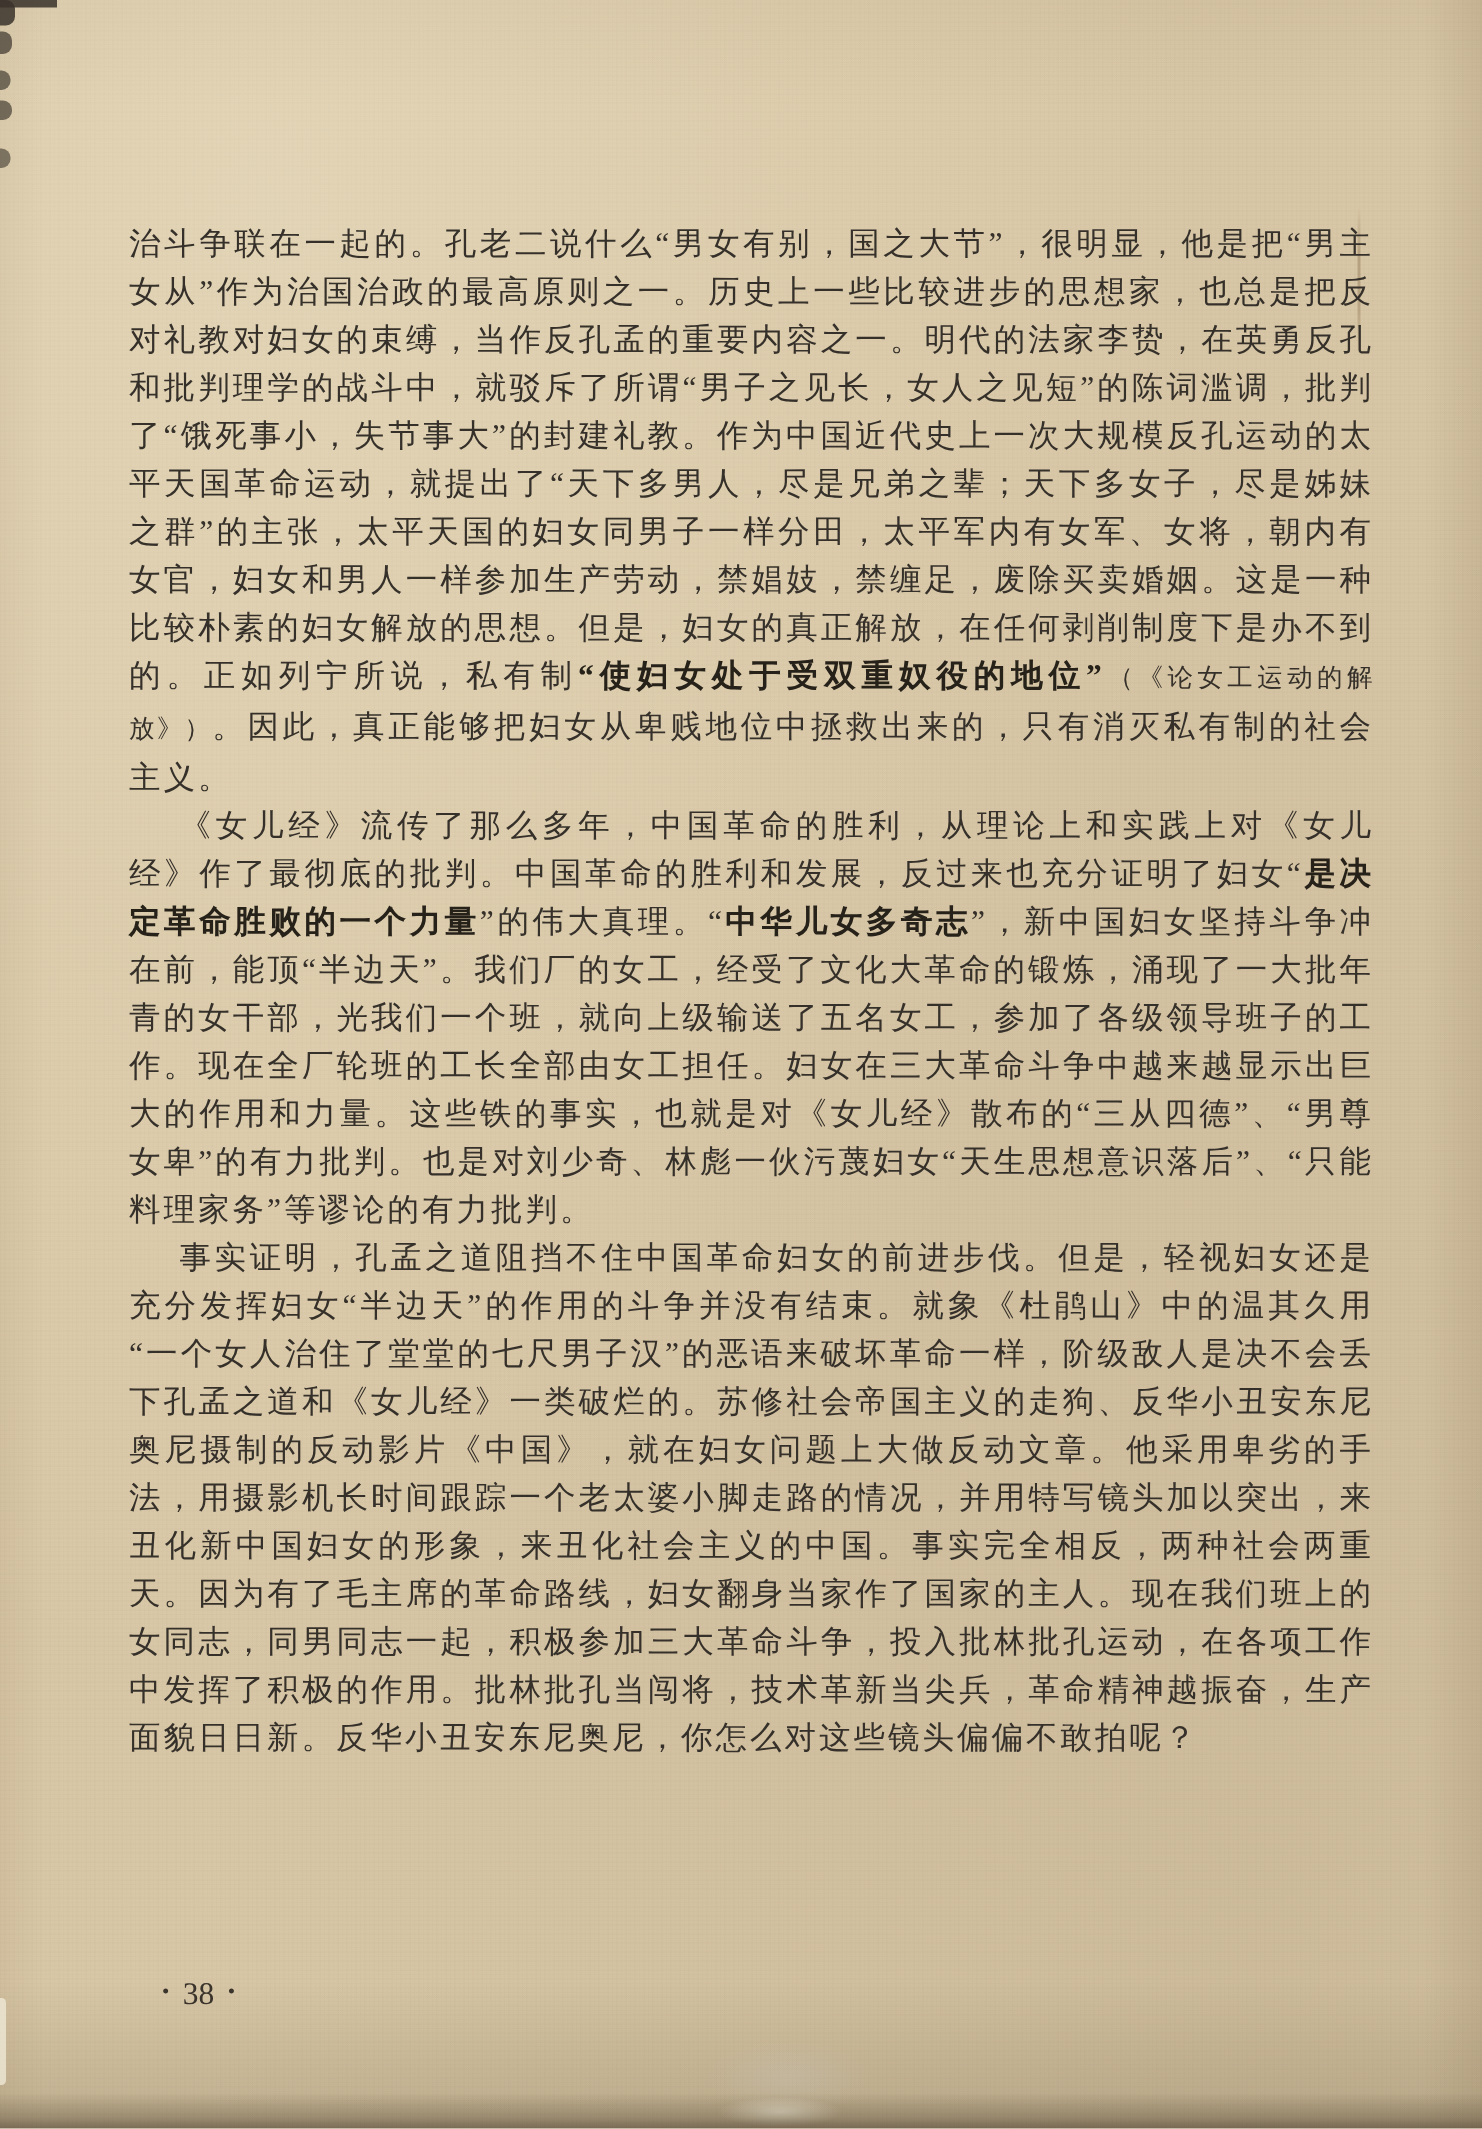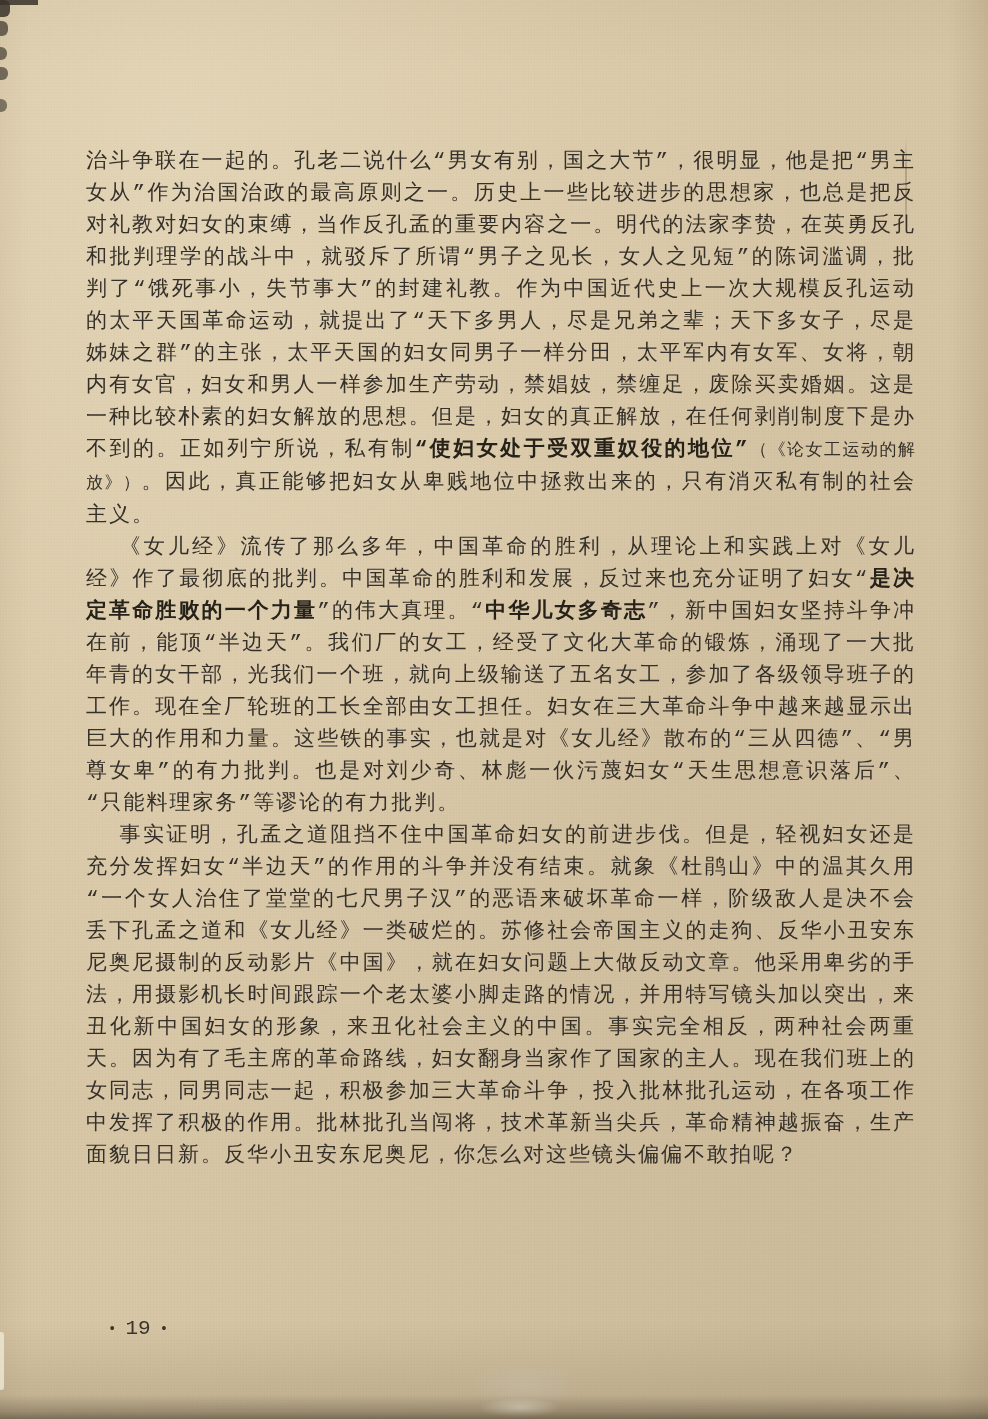--- a/index.html
+++ b/index.html
@@ -18,21 +18,20 @@
     position: absolute;
     inset: 0;
     background-color: #d8c7a6;
     background-image:
       radial-gradient(ellipse at 18% 10%, rgba(255,248,225,0.28), rgba(255,248,225,0) 55%),
       radial-gradient(ellipse at 85% 92%, rgba(120,100,70,0.12), rgba(120,100,70,0) 60%),
       linear-gradient(to right, rgba(150,128,95,0.12), rgba(0,0,0,0) 3%, rgba(0,0,0,0) 96%, rgba(110,90,60,0.14)),
       linear-gradient(to bottom, rgba(160,140,105,0.10), rgba(0,0,0,0) 5%, rgba(0,0,0,0) 93%, rgba(100,85,60,0.22)),
       repeating-linear-gradient(0deg, rgba(120,100,75,0.025) 0 1px, rgba(0,0,0,0) 1px 3px),
       repeating-linear-gradient(90deg, rgba(120,100,75,0.025) 0 1px, rgba(0,0,0,0) 1px 3px);
-    font-family: Liberation Mono, monospace;
   }
   
   .text-block {
     position: absolute;
     left: 86px;
     top: 146px;
     width: 830px;
     color: #35302a;
     font-size: 21px;
     line-height: 32px;
@@ -114,17 +113,17 @@
   <div class="artifact bottom-shadow"></div>
 
   <div class="text-block">
       <p class="para"><span class="seg-normal">治斗争联在一起的。孔老二说什么“男女有别，国之大节”，很明显，他是把“男主女从”作为治国治政的最高原则之一。历史上一些比较进步的思想家，也总是把反对礼教对妇女的束缚，当作反孔孟的重要内容之一。明代的法家李贽，在英勇反孔和批判理学的战斗中，就驳斥了所谓“男子之见长，女人之见短”的陈词滥调，批判了“饿死事小，失节事大”的封建礼教。作为中国近代史上一次大规模反孔运动的太平天国革命运动，就提出了“天下多男人，尽是兄弟之辈；天下多女子，尽是姊妹之群”的主张，太平天国的妇女同男子一样分田，太平军内有女军、女将，朝内有女官，妇女和男人一样参加生产劳动，禁娼妓，禁缠足，废除买卖婚姻。这是一种比较朴素的妇女解放的思想。但是，妇女的真正解放，在任何剥削制度下是办不到的。正如列宁所说，私有制</span><span class="seg-bold">“使妇女处于受双重奴役的地位”</span><span class="seg-small">（《论女工运动的解放》）</span><span class="seg-normal">。因此，真正能够把妇女从卑贱地位中拯救出来的，只有消灭私有制的社会主义。</span></p>
       <p class="para indent"><span class="seg-normal">《女儿经》流传了那么多年，中国革命的胜利，从理论上和实践上对《女儿经》作了最彻底的批判。中国革命的胜利和发展，反过来也充分证明了妇女“</span><span class="seg-bold">是决定革命胜败的一个力量</span><span class="seg-normal">”的伟大真理。“</span><span class="seg-bold">中华儿女多奇志</span><span class="seg-normal">”，新中国妇女坚持斗争冲在前，能顶“半边天”。我们厂的女工，经受了文化大革命的锻炼，涌现了一大批年青的女干部，光我们一个班，就向上级输送了五名女工，参加了各级领导班子的工作。现在全厂轮班的工长全部由女工担任。妇女在三大革命斗争中越来越显示出巨大的作用和力量。这些铁的事实，也就是对《女儿经》散布的“三从四德”、“男尊女卑”的有力批判。也是对刘少奇、林彪一伙污蔑妇女“天生思想意识落后”、“只能料理家务”等谬论的有力批判。</span></p>
       <p class="para indent"><span class="seg-normal">事实证明，孔孟之道阻挡不住中国革命妇女的前进步伐。但是，轻视妇女还是充分发挥妇女“半边天”的作用的斗争并没有结束。就象《杜鹃山》中的温其久用“一个女人治住了堂堂的七尺男子汉”的恶语来破坏革命一样，阶级敌人是决不会丢下孔孟之道和《女儿经》一类破烂的。苏修社会帝国主义的走狗、反华小丑安东尼奥尼摄制的反动影片《中国》，就在妇女问题上大做反动文章。他采用卑劣的手法，用摄影机长时间跟踪一个老太婆小脚走路的情况，并用特写镜头加以突出，来丑化新中国妇女的形象，来丑化社会主义的中国。事实完全相反，两种社会两重天。因为有了毛主席的革命路线，妇女翻身当家作了国家的主人。现在我们班上的女同志，同男同志一起，积极参加三大革命斗争，投入批林批孔运动，在各项工作中发挥了积极的作用。批林批孔当闯将，技术革新当尖兵，革命精神越振奋，生产面貌日日新。反华小丑安东尼奥尼，你怎么对这些镜头偏偏不敢拍呢？</span></p>
     </div>
 
   <div class="page-footer">
     <span class="dot">•</span>
-    <span class="num">19</span>
+    <span class="num">38</span>
     <span class="dot">•</span>
   </div>
 
 </div>
 
 </body></html>

